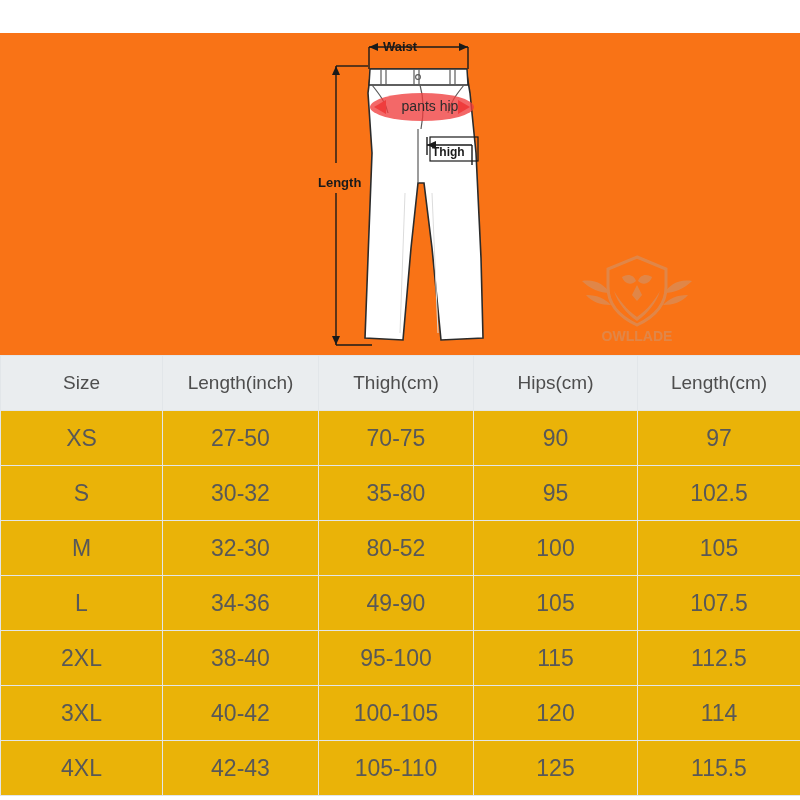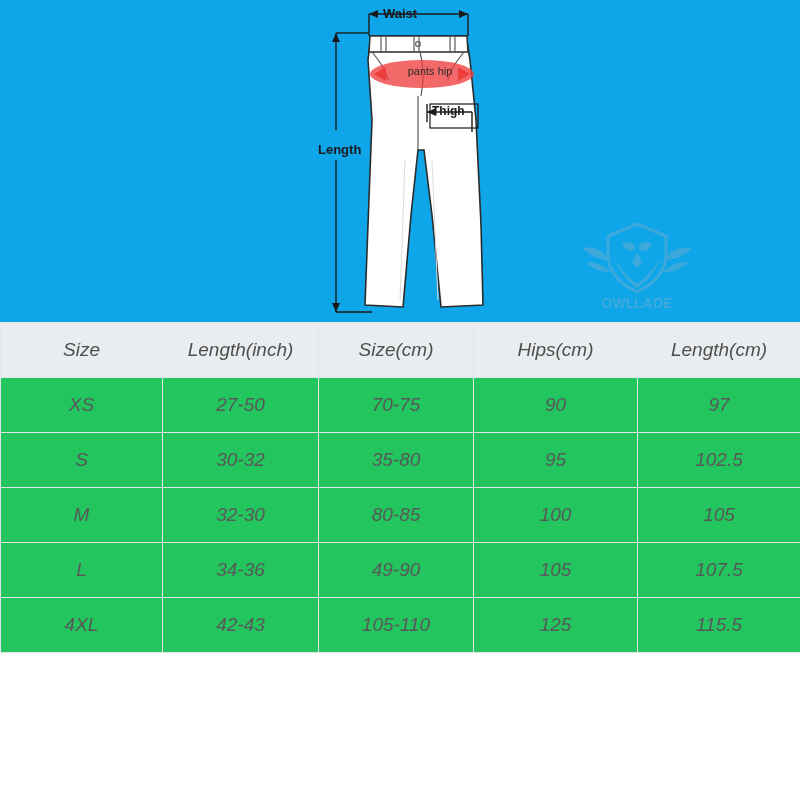--- a/index.html
+++ b/index.html
@@ -18,41 +18,42 @@
     position: relative;
     width: 800px;
     height: 800px;
   }
 
   
   .diagram {
     position: relative;
     width: 800px;
     height: 322px;
-    background: #0ea5e9;
+    background: #f97316;
+    margin-top: 33px;
   }
   .diagram svg {
     position: absolute;
     left: 0;
     top: 0;
   }
   .diag-label {
     position: absolute;
     font-size: 13px;
     font-weight: bold;
     color: #1a1a1a;
     font-family: "Liberation Sans", sans-serif;
     white-space: nowrap;
   }
   .label-waist { left: 400px; top: 6px; transform: translateX(-50%); }
   .label-length { left: 318px; top: 142px; }
-  .label-thigh  { left: 432px; top: 104px; font-size: 12px; }
+  .label-thigh  { left: 432px; top: 112px; font-size: 12px; }
   .label-hip {
     left: 430px; top: 65px;
-    font-size: 11px;
+    font-size: 14px;
     font-weight: normal;
     color: #2b2b2b;
     transform: translateX(-50%);
   }
 
   
   .watermark {
     position: absolute;
     right: 95px;
     bottom: 9px;
@@ -68,32 +69,31 @@
     width: 800px;
     table-layout: fixed;
   }
   table.size-table th,
   table.size-table td {
     border: 1px solid #e2e6e9;
     text-align: center;
     font-weight: normal;
     color: #585858;
     font-family: "Liberation Sans", sans-serif;
-    font-style: italic;
   }
   table.size-table thead th {
     background: #eaedef;
     height: 52px;
     font-size: 19px;
     color: #4e4e4e;
   }
   table.size-table tbody td {
     height: 52px;
-    font-size: 19px;
-    background: #22c55e;
+    font-size: 23px;
+    background: #eab308;
   }
   table.size-table col.c0 { width: 162px; }
   table.size-table col.c1 { width: 156px; }
   table.size-table col.c2 { width: 155px; }
   table.size-table col.c3 { width: 164px; }
   table.size-table col.c4 { width: 163px; }
 </style>
 </head>
 <body>
 
@@ -184,21 +184,21 @@
       <col class="c0">
         <col class="c1">
         <col class="c2">
         <col class="c3">
         <col class="c4">
     </colgroup>
     <thead>
       <tr>
         <th>Size</th>
         <th>Length(inch)</th>
-        <th>Size(cm)</th>
+        <th>Thigh(cm)</th>
         <th>Hips(cm)</th>
         <th>Length(cm)</th>
       </tr>
     </thead>
     <tbody>
       <tr>
         <td>XS</td>
         <td>27-50</td>
         <td>70-75</td>
         <td>90</td>
@@ -207,32 +207,46 @@
       <tr>
         <td>S</td>
         <td>30-32</td>
         <td>35-80</td>
         <td>95</td>
         <td>102.5</td>
       </tr>
       <tr>
         <td>M</td>
         <td>32-30</td>
-        <td>80-85</td>
+        <td>80-52</td>
         <td>100</td>
         <td>105</td>
       </tr>
       <tr>
         <td>L</td>
         <td>34-36</td>
         <td>49-90</td>
         <td>105</td>
         <td>107.5</td>
       </tr>
       <tr>
+        <td>2XL</td>
+        <td>38-40</td>
+        <td>95-100</td>
+        <td>115</td>
+        <td>112.5</td>
+      </tr>
+      <tr>
+        <td>3XL</td>
+        <td>40-42</td>
+        <td>100-105</td>
+        <td>120</td>
+        <td>114</td>
+      </tr>
+      <tr>
         <td>4XL</td>
         <td>42-43</td>
         <td>105-110</td>
         <td>125</td>
         <td>115.5</td>
       </tr>
     </tbody>
   </table>
 
 </div>

